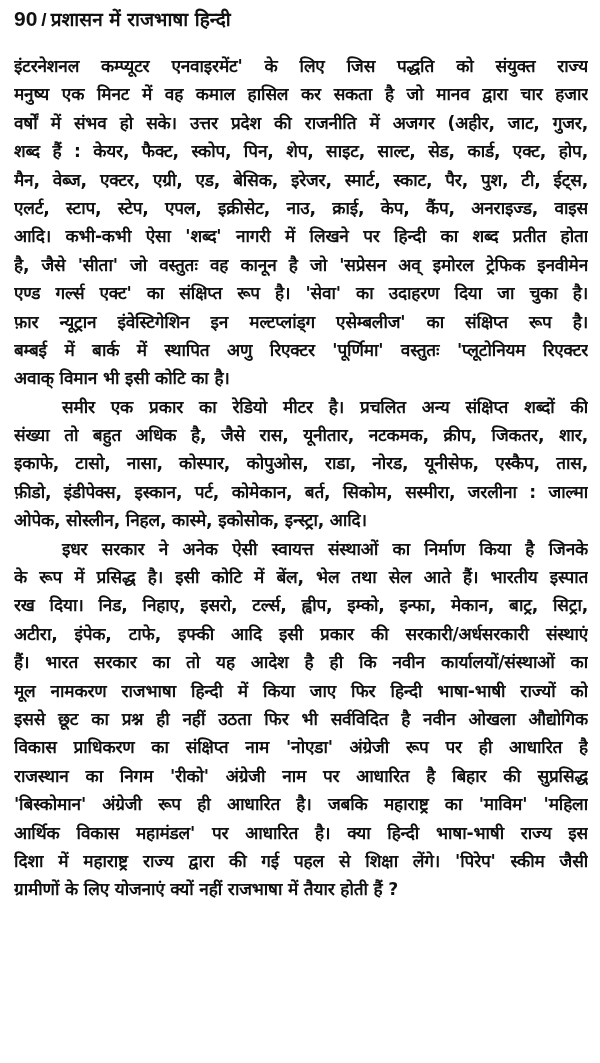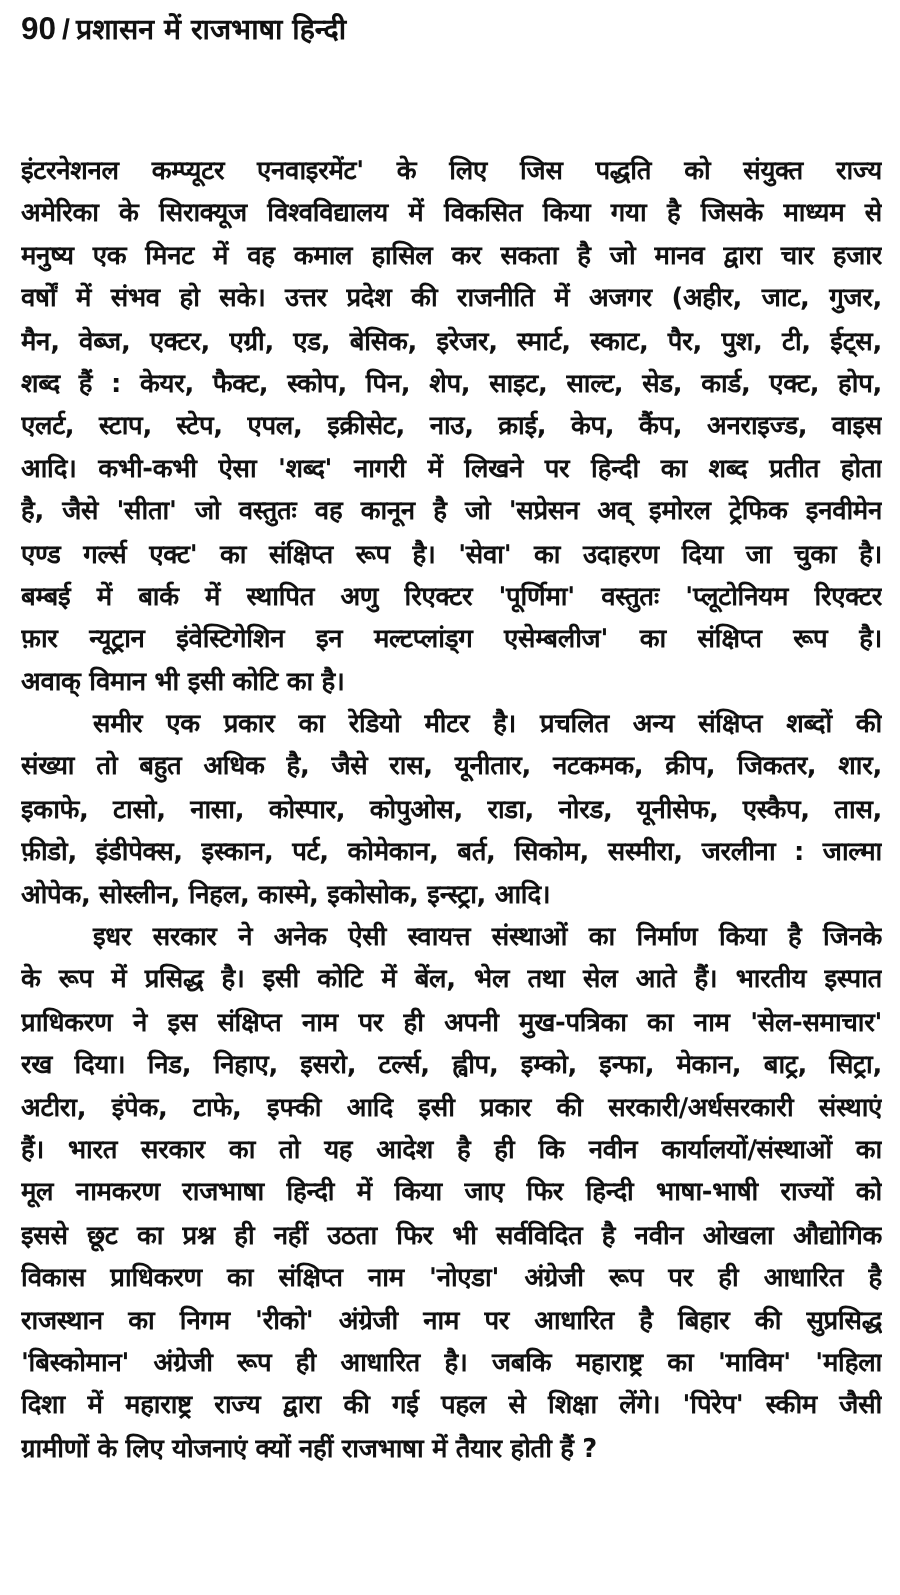--- a/index.html
+++ b/index.html
@@ -39,21 +39,20 @@
     }
     .running-head .sep {
       font-family: "Liberation Sans", sans-serif;
       margin: 0 4px;
     }
     .body-text {
       position: absolute;
       left: 14px;
       top: 52px;
       width: 574px;
-      margin-top: 48px;
     }
     .line {
       height: 28.4px;
       line-height: 28.4px;
       font-size: 17.2px;
       font-weight: bold;
       white-space: nowrap;
       text-align: justify;
       text-align-last: justify;
       overflow: hidden;
@@ -69,44 +68,43 @@
 </head>
 <body>
 
 <div class="page">
   <div class="running-head">
     <span class="page-num">90</span><span class="sep">/</span><span>प्रशासन में राजभाषा हिन्दी</span>
   </div>
 
   <div class="body-text">
     <div class="line">इंटरनेशनल कम्प्यूटर एनवाइरमेंट' के लिए जिस पद्धति को संयुक्त राज्य</div>
-    <div class="line">अमेरिका के सिराक्यूज विश्वविद्यालय में विकसित किया गया है जिसके माध्यम से</div>
     <div class="line">मनुष्य एक मिनट में वह कमाल हासिल कर सकता है जो मानव द्वारा चार हजार</div>
     <div class="line">वर्षों में संभव हो सके। उत्तर प्रदेश की राजनीति में अजगर (अहीर, जाट, गुजर,</div>
+    <div class="line">शब्द हैं : केयर, फैक्ट, स्कोप, पिन, शेप, साइट, साल्ट, सेड, कार्ड, एक्ट, होप,</div>
     <div class="line">मैन, वेब्ज, एक्टर, एग्री, एड, बेसिक, इरेजर, स्मार्ट, स्काट, पैर, पुश, टी, ईट्स,</div>
-    <div class="line">शब्द हैं : केयर, फैक्ट, स्कोप, पिन, शेप, साइट, साल्ट, सेड, कार्ड, एक्ट, होप,</div>
     <div class="line">एलर्ट, स्टाप, स्टेप, एपल, इक्रीसेट, नाउ, क्राई, केप, कैंप, अनराइज्ड, वाइस</div>
     <div class="line">आदि। कभी-कभी ऐसा 'शब्द' नागरी में लिखने पर हिन्दी का शब्द प्रतीत होता</div>
     <div class="line">है, जैसे 'सीता' जो वस्तुतः वह कानून है जो 'सप्रेसन अव् इमोरल ट्रेफिक इनवीमेन</div>
     <div class="line">एण्ड गर्ल्स एक्ट' का संक्षिप्त रूप है। 'सेवा' का उदाहरण दिया जा चुका है।</div>
+    <div class="line">फ़ार न्यूट्रान इंवेस्टिगेशिन इन मल्टप्लांड्ग एसेम्बलीज' का संक्षिप्त रूप है।</div>
     <div class="line">बम्बई में बार्क में स्थापित अणु रिएक्टर 'पूर्णिमा' वस्तुतः 'प्लूटोनियम रिएक्टर</div>
-    <div class="line">फ़ार न्यूट्रान इंवेस्टिगेशिन इन मल्टप्लांड्ग एसेम्बलीज' का संक्षिप्त रूप है।</div>
     <div class="line last">अवाक् विमान भी इसी कोटि का है।</div>
     <div class="line indent">समीर एक प्रकार का रेडियो मीटर है। प्रचलित अन्य संक्षिप्त शब्दों की</div>
     <div class="line">संख्या तो बहुत अधिक है, जैसे रास, यूनीतार, नटकमक, क्रीप, जिकतर, शार,</div>
     <div class="line">इकाफे, टासो, नासा, कोस्पार, कोपुओस, राडा, नोरड, यूनीसेफ, एस्कैप, तास,</div>
     <div class="line">फ़ीडो, इंडीपेक्स, इस्कान, पर्ट, कोमेकान, बर्त, सिकोम, सस्मीरा, जरलीना : जाल्मा</div>
     <div class="line last">ओपेक, सोस्लीन, निहल, कास्मे, इकोसोक, इन्स्ट्रा, आदि।</div>
     <div class="line indent">इधर सरकार ने अनेक ऐसी स्वायत्त संस्थाओं का निर्माण किया है जिनके</div>
     <div class="line">के रूप में प्रसिद्ध है। इसी कोटि में बेंल, भेल तथा सेल आते हैं। भारतीय इस्पात</div>
-    <div class="line">प्राधिकरण ने इस संक्षिप्त नाम पर ही अपनी मुख-पत्रिका का नाम 'सेल-समाचार'</div>
     <div class="line">रख दिया। निड, निहाए, इसरो, टर्ल्स, ह्वीप, इम्को, इन्फा, मेकान, बाट्र, सिट्रा,</div>
     <div class="line">अटीरा, इंपेक, टाफे, इफ्की आदि इसी प्रकार की सरकारी/अर्धसरकारी संस्थाएं</div>
     <div class="line">हैं। भारत सरकार का तो यह आदेश है ही कि नवीन कार्यालयों/संस्थाओं का</div>
     <div class="line">मूल नामकरण राजभाषा हिन्दी में किया जाए फिर हिन्दी भाषा-भाषी राज्यों को</div>
     <div class="line">इससे छूट का प्रश्न ही नहीं उठता फिर भी सर्वविदित है नवीन ओखला औद्योगिक</div>
     <div class="line">विकास प्राधिकरण का संक्षिप्त नाम 'नोएडा' अंग्रेजी रूप पर ही आधारित है</div>
     <div class="line">राजस्थान का निगम 'रीको' अंग्रेजी नाम पर आधारित है बिहार की सुप्रसिद्ध</div>
     <div class="line">'बिस्कोमान' अंग्रेजी रूप ही आधारित है। जबकि महाराष्ट्र का 'माविम' 'महिला</div>
+    <div class="line">आर्थिक विकास महामंडल' पर आधारित है। क्या हिन्दी भाषा-भाषी राज्य इस</div>
     <div class="line">दिशा में महाराष्ट्र राज्य द्वारा की गई पहल से शिक्षा लेंगे। 'पिरेप' स्कीम जैसी</div>
     <div class="line last">ग्रामीणों के लिए योजनाएं क्यों नहीं राजभाषा में तैयार होती हैं ?</div>
   </div>
 </div>
 
 </body></html>

